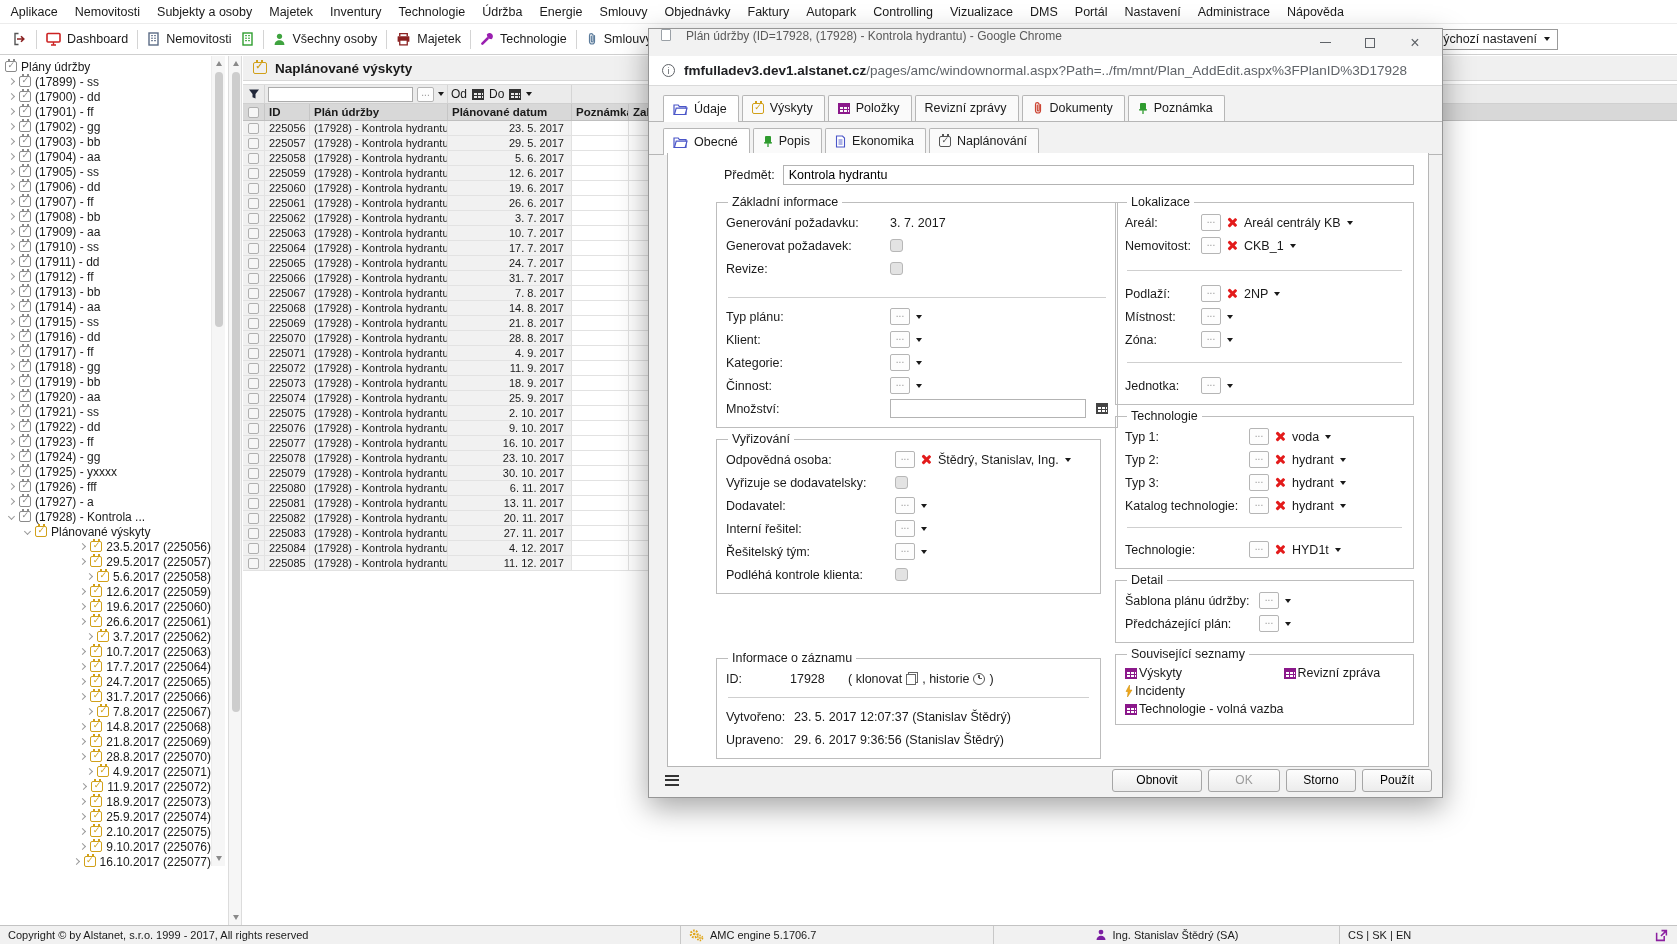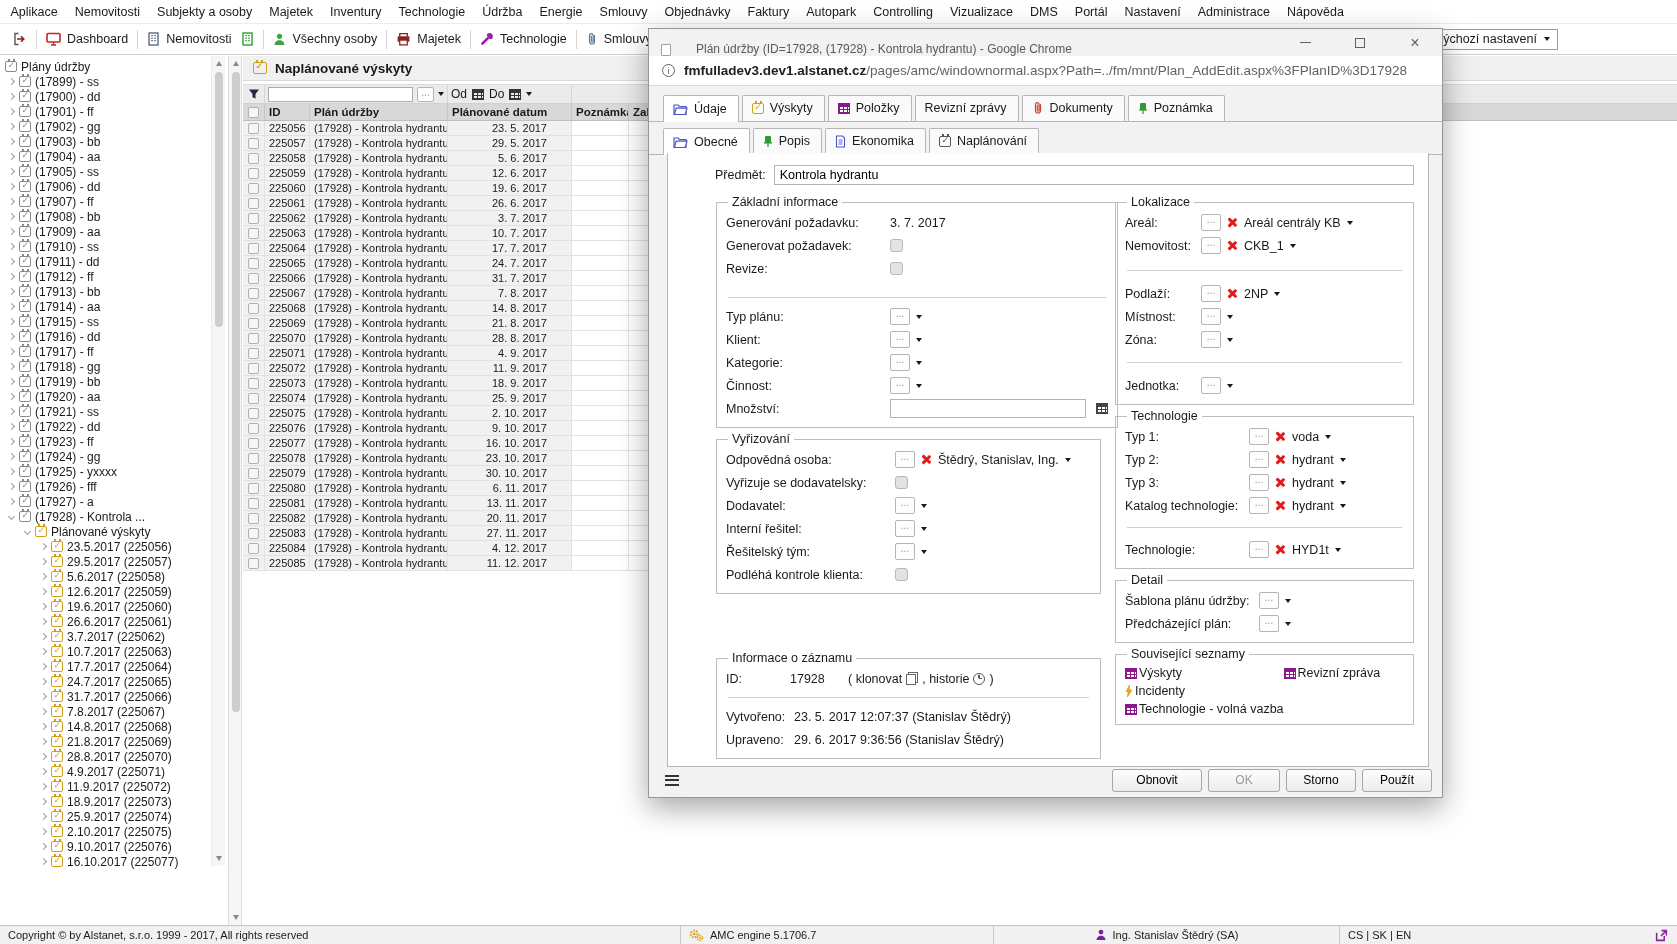--- a/index.html
+++ b/index.html
@@ -66,21 +66,21 @@
     border-bottom:1px solid #cfcfcf; display:flex; align-items:center; padding:0 7px; font-size:12.5px; }
   .tool-item { display:flex; align-items:center; gap:6px; padding:3px 5px; white-space:nowrap; }
   .tool-sep { width:1px; height:19px; background:#d4d4d4; margin:0 4px; flex:none;}
   .tool-right { margin-left:auto; margin-right:112px; display:flex; align-items:center; gap:10px; }
   .default-btn { display:flex; align-items:center; gap:7px; border:1px solid #9a9a9a; background:#fff;
     padding:2px 7px; height:21px; font-size:12.5px; }
 
   
   .sidebar { position:absolute; top:56px; left:0; width:211px; bottom:19px; background:#fff; overflow:hidden; padding-top:3px; }
   .titem { height:15px; display:flex; align-items:center; gap:4px; white-space:nowrap; cursor:default; }
-  .lvl0 { padding-left:5px; } .lvl1 { padding-left:9px; } .lvl2 { padding-left:25px; } .lvl3 { padding-left:41px; }
+  .lvl0 { padding-left:5px; } .lvl1 { padding-left:9px; } .lvl2 { padding-left:25px; } .lvl3 { padding-left:41px;justify-content:flex-end; }
   .tlabel { font-size:12px; }
 
   .vscroll { position:absolute; background:#f6f6f6; width:14px; }
   .sb-scroll { top:56px; left:211px; height:810px; border-left:1px solid #ececec; }
   .main-scroll { top:56px; left:228px; bottom:19px; border-left:1px solid #dcdcdc; border-right:1px solid #dcdcdc; }
   .scroll-thumb { position:absolute; left:2.5px; width:8px; background:#cdcdcd; border-radius:4px; }
   .sarr { position:absolute; left:3.5px; width:0; height:0; border-left:3.5px solid transparent; border-right:3.5px solid transparent; }
   .sarr.up { border-bottom:5px solid #8a8a8a; top:5px; }
   .sarr.dn { border-top:5px solid #8a8a8a; bottom:5px; }
 
@@ -97,45 +97,45 @@
   .fc2 .ellipsis-btn { width:17px; height:15px; }
   .fc3 { width:124px; gap:5px; font-size:12px; }
   .fc-rest { flex:1; border-right:none; }
 
   .thead { display:flex; height:17px; background:#d8d8d8; border-bottom:1px solid #bfbfbf; font-weight:bold; font-size:11.5px; }
   .thc { display:flex; align-items:center; padding:0 4px; border-right:1px solid #c6c6c6; overflow:hidden; white-space:nowrap;}
   .trow { display:flex; height:15px; }
   .tc { display:flex; align-items:center; padding:0 4px; border-right:1px solid #e2e2e2; border-bottom:1px solid #e2e2e2;
     background:#f1f1f1; font-size:11px; overflow:hidden; white-space:nowrap; }
   .c-check { width:22px; justify-content:center; }
-  .c-id { width:45px; } .c-plan { width:138px; } .c-date { width:124px; justify-content:flex-end; padding-right:24px;}
+  .c-id { width:45px; } .c-plan { width:138px; } .c-date { width:124px; justify-content:flex-end; padding-right:7px;}
   .c-note { width:57px; } .c-zak { width:180px; }
   .tc.c-note,.tc.c-zak { background:#fff; }
 
   
   .chrome { position:absolute; left:648px; top:28px; width:795px; height:770px; background:#f2f2f2;
     border:1px solid #969696; box-shadow:0 10px 28px rgba(0,0,0,.35); z-index:50; }
-  .chrome-titlebar { height:27px; background:#f2f2f2; display:flex; align-items:flex-end; padding:0 12px; gap:25px; }
+  .chrome-titlebar { height:27px; background:#f2f2f2; display:flex; align-items:flex-start; padding:0 12px; gap:15px; }
   .chrome-title { flex:1; color:#5a5a5a; font-size:12px; white-space:nowrap; overflow:hidden; }
   .win-btn { width:30px; display:flex; justify-content:center; align-items:center; height:100%; }
   .chrome-urlbar { height:30px; background:#fff; border-bottom:1px solid #dadada; display:flex; align-items:center;
     padding:0 13px; gap:9px; font-size:13.5px; }
   .url-domain { color:#202124; font-weight:bold; }
   .url-path { color:#5f6368; }
 
   .tabs1 { display:flex; gap:3px; padding:9px 0 0 14px; border-bottom:1px solid #b6b6b6; }
   .tabs2 { display:flex; gap:3px; padding:6px 0 0 14px; border-bottom:1px solid #b6b6b6; }
   .tab { display:flex; align-items:center; gap:6px; padding:4px 11px 5px 9px; border:1px solid #b6b6b6;
     border-bottom:none; background:#fafafa; border-radius:2px 2px 0 0; font-size:12.5px; position:relative;
     margin-bottom:0; white-space:nowrap; height:26px; }
   .tab.active { background:#fff; height:27px; margin-bottom:-1px; }
 
   .panel { position:absolute; left:18px; right:13px; top:124px; bottom:30px; background:#fff;
     border:1px solid #b6b6b6; border-top:none; padding:8px 12px 6px 46px; font-size:12.5px; overflow:hidden;}
-  .predmet-row { display:flex; align-items:center; gap:8px; margin:4px 2px 10px 1px; }
+  .predmet-row { display:flex; align-items:center; gap:8px; margin:4px 2px 10px 10px; }
   .predmet-row input { flex:1; height:20px; border:1px solid #b3b3b3; padding:1px 5px; font-size:12.5px; font-family:inherit; }
 
   .cols { display:flex; gap:14px; padding:0 2px; align-items:flex-start; }
   .col-l { width:385px; flex:none; } .col-r { flex:1; }
   fieldset { border:1px solid #bdbdbd; padding:2px 9px 7px 9px; margin-bottom:4px; }
   legend { padding:0 4px; margin-left:2px; font-size:12.5px; }
   .frow { display:flex; align-items:center; min-height:23px; gap:6px; }
   .flb { flex:none; }
   .zk .flb { width:158px; } .vy .flb { width:163px; } .lo .flb { width:70px; }
   .te .flb { width:118px; } .de .flb { width:128px; }

